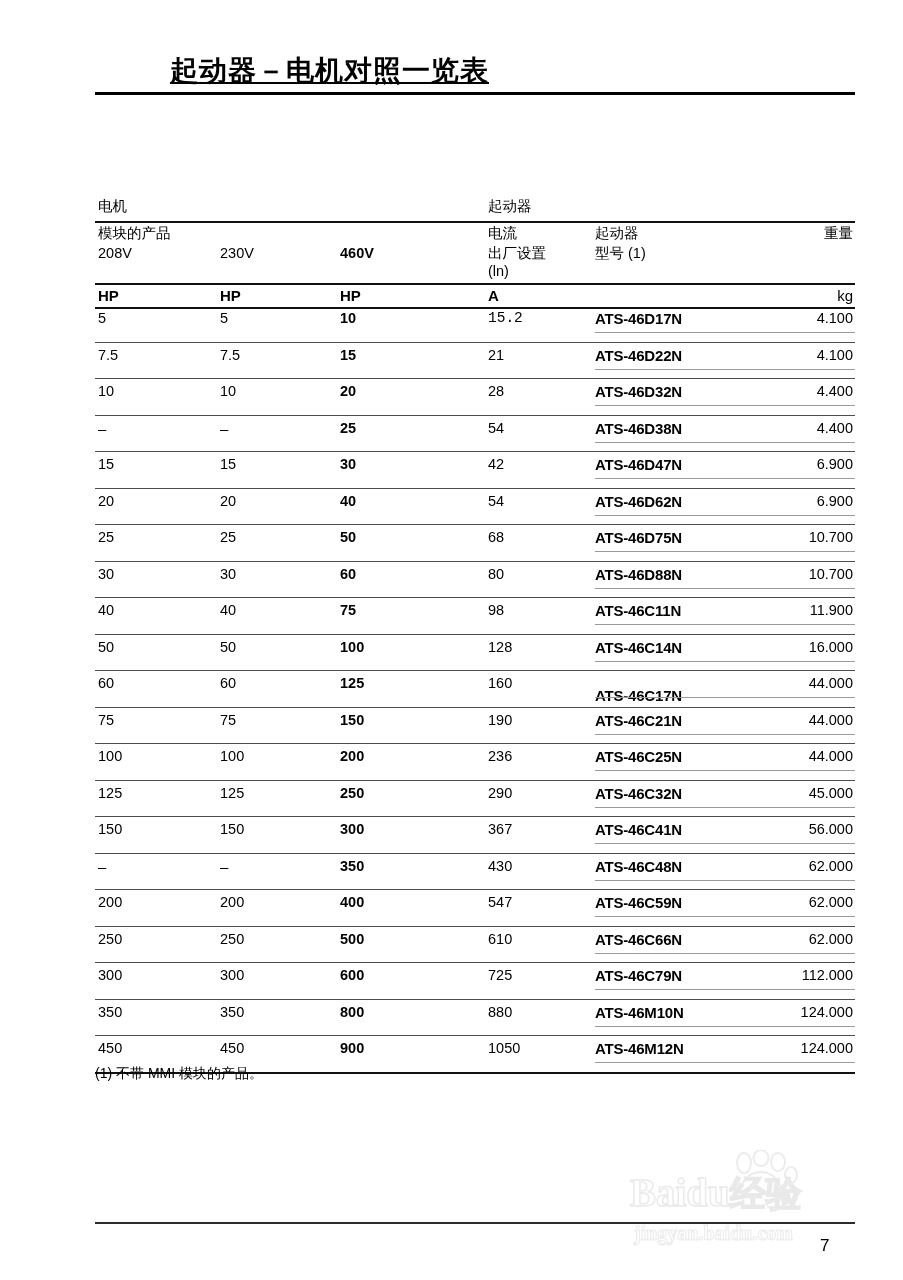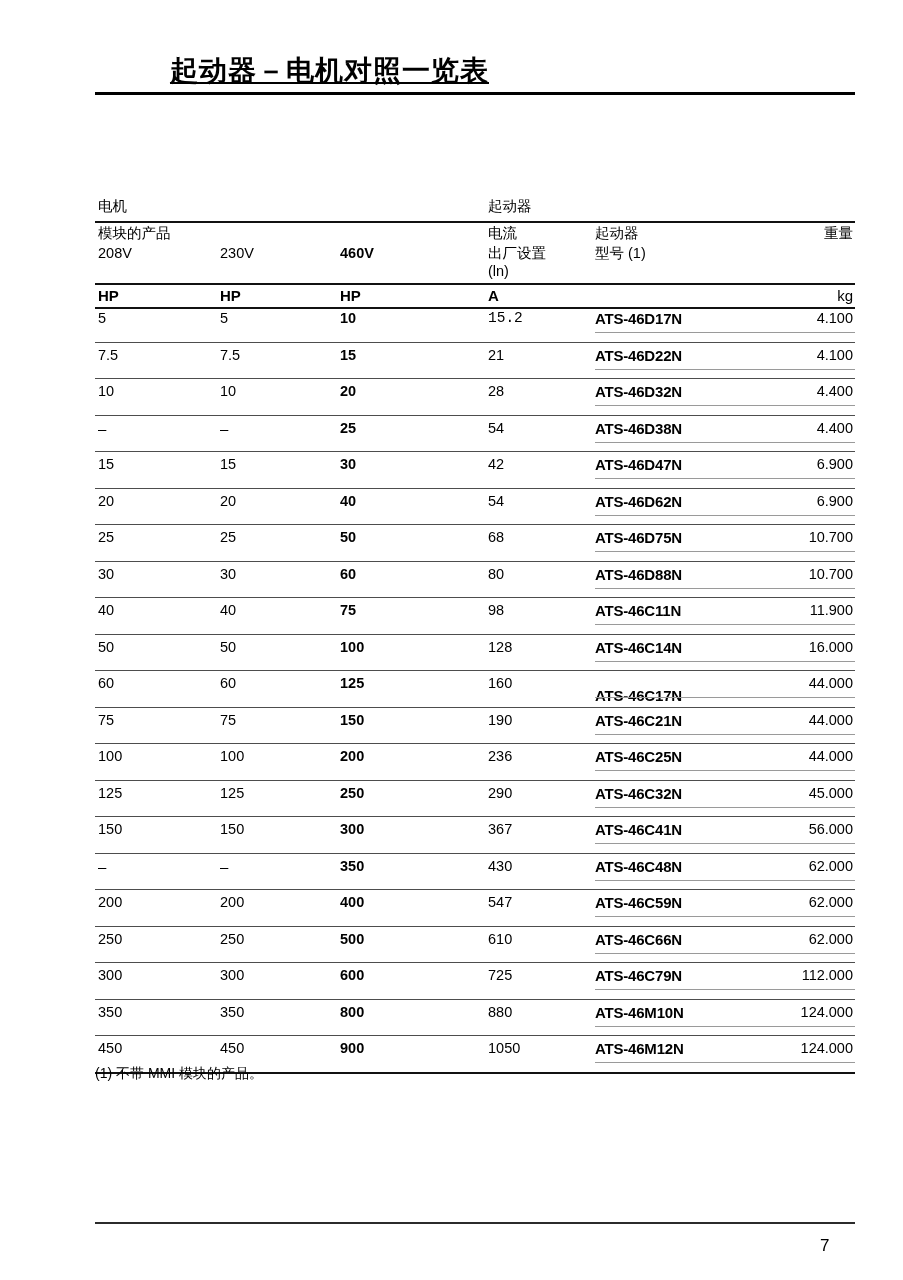--- a/index.html
+++ b/index.html
@@ -387,17 +387,32 @@
       <div class="cell c4" style="top: 842px;">1050</div>
       <div class="cell c5 model" style="top: 842px;">ATS-46M12N</div>
       <div class="cell c6" style="top: 842px;">124.000</div>
       <div class="rule short" style="top: 864px;"></div>
       <div class="rule thin" style="top: 873.5px;"></div>
       <div class="rule mid" style="top: 873.5px;"></div>
     </div>
 
   <div id="footnote">(1) 不带 MMI 模块的产品。</div>
 
+  <div id="watermark">
+    <svg class="wm-paw" viewBox="0 0 66 48" xmlns="http://www.w3.org/2000/svg">
+      <g fill="none" stroke="#ececec" stroke-width="2">
+        <ellipse cx="12" cy="13" rx="7" ry="10"></ellipse>
+        <ellipse cx="29" cy="8" rx="7.5" ry="8"></ellipse>
+        <ellipse cx="46" cy="12" rx="7" ry="9"></ellipse>
+        <ellipse cx="59" cy="25" rx="6" ry="8"></ellipse>
+        <path d="M16 44 C10 44 7 39 10 34 C14 27 20 22 29 22 C38 22 45 28 48 35 C51 41 47 45 41 44 Z"></path>
+      </g>
+    </svg>
+    <div class="wm-main">
+      <span>Baidu</span><span class="wm-cn">经验</span>
+    </div>
+    <div class="wm-url">jingyan.baidu.com</div>
+  </div>
 
   <div id="bottom-rule"></div>
   <div id="page-number">7</div>
 
 </div>
 
 </body></html>

